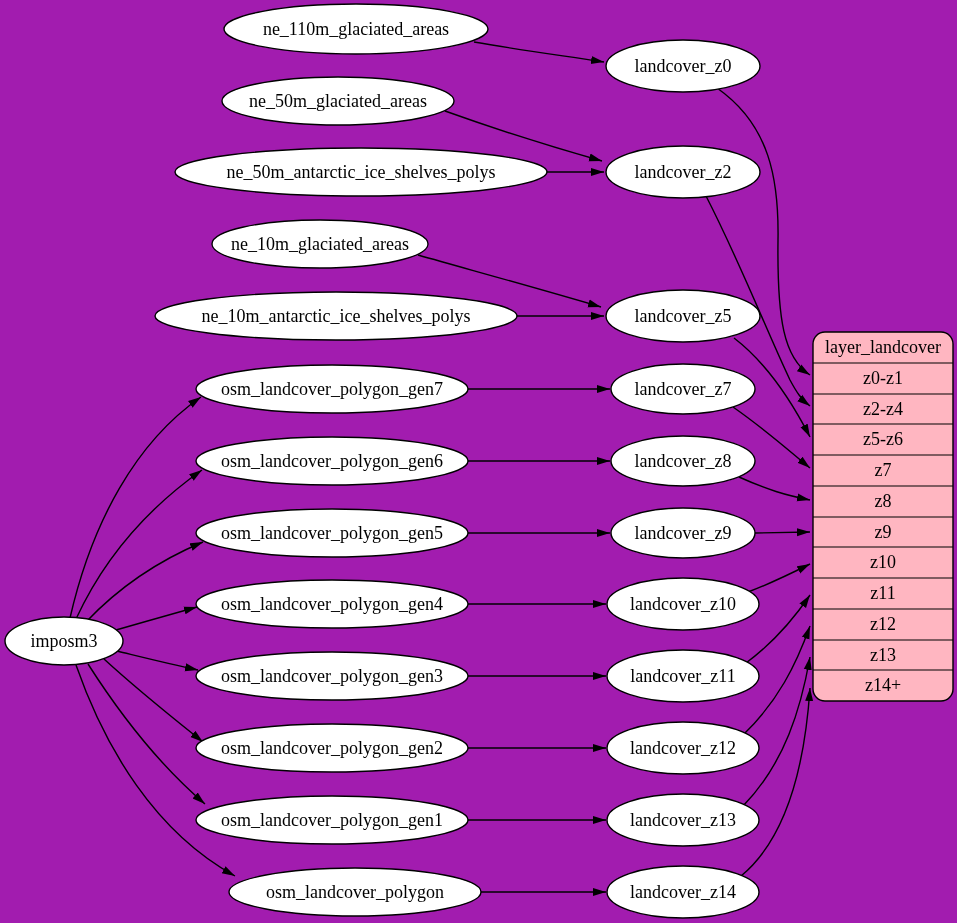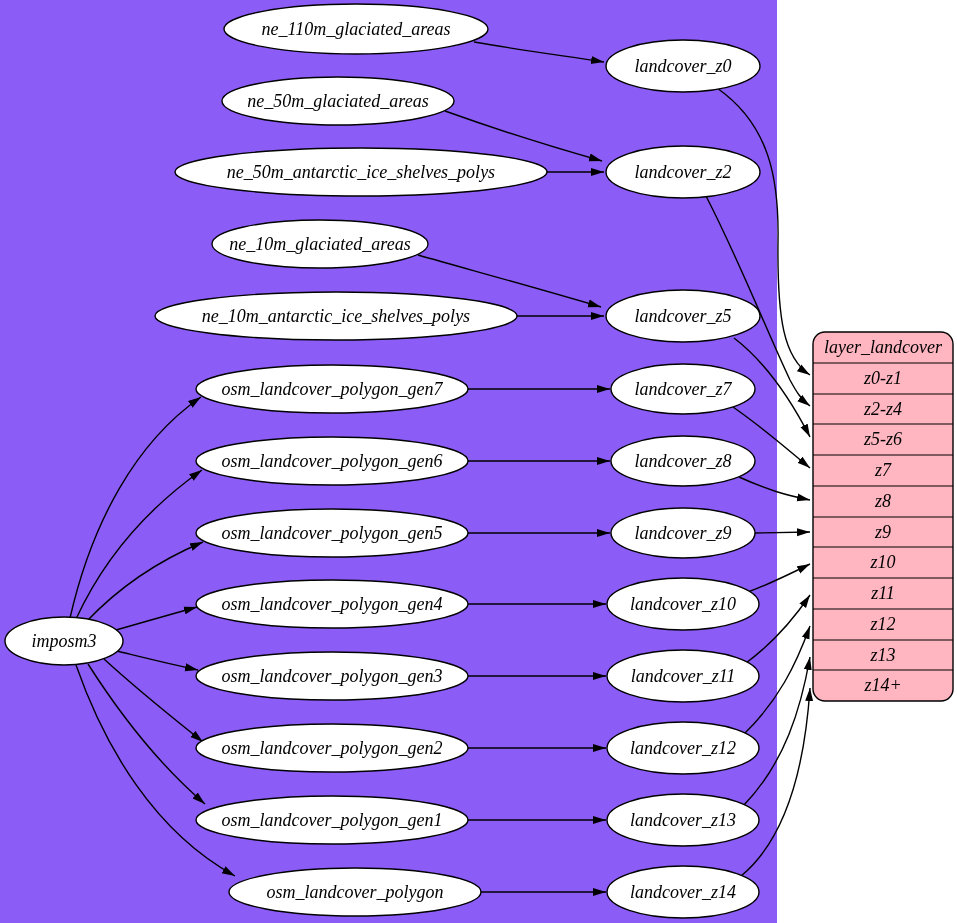--- a/index.html
+++ b/index.html
@@ -1,16 +1,16 @@
 <!DOCTYPE html>
 <html><head>
 <meta charset="utf-8">
 <style>
   html, body { margin: 0; padding: 0; background: #ffffff; }
-  .stage { width: 777px; height: 923px; position: relative; background: #8b5cf6; font-style: italic; }
+  .stage { width: 957px; height: 923px; position: relative; background: #a21caf; }
   svg { display: block; }
   .edge { fill: none; stroke: #000000; stroke-width: 1.4; }
   .node-shape { fill: #ffffff; stroke: #000000; stroke-width: 1.4; }
   .tbl-shape { fill: #ffb6c1; stroke: #000000; stroke-width: 1.4; }
   .tbl-line { stroke: #000000; stroke-width: 1.2; }
   .lbl {
     font-family: "Liberation Serif", "DejaVu Serif", serif;
     font-size: 18px;
     fill: #000000;
     text-anchor: middle;

